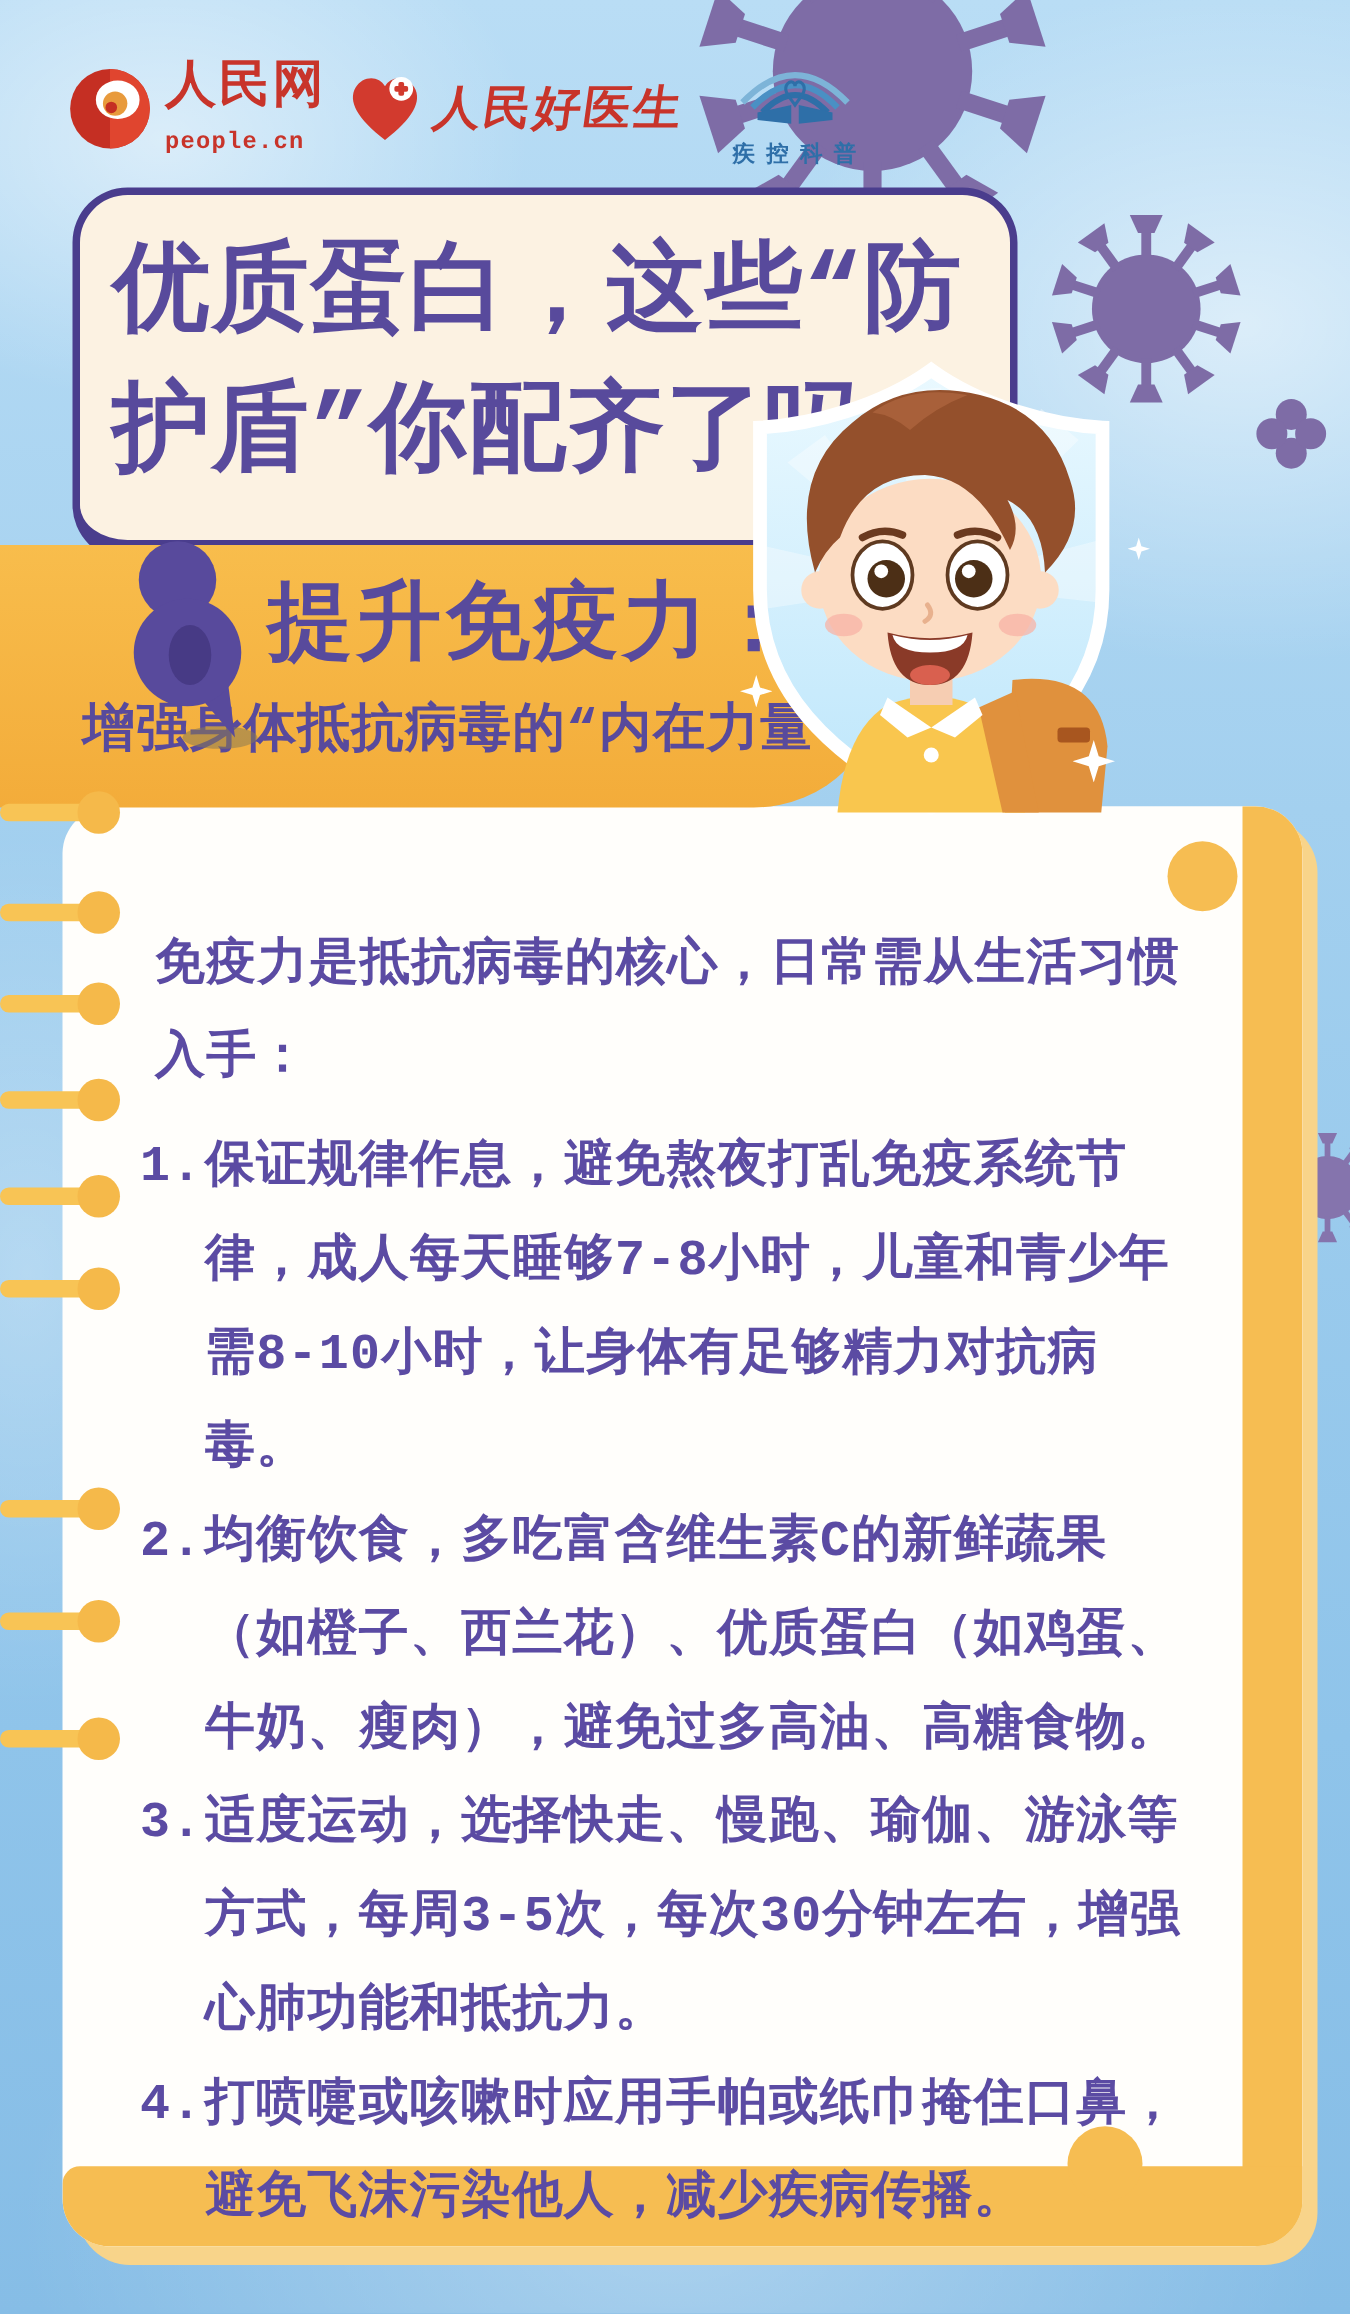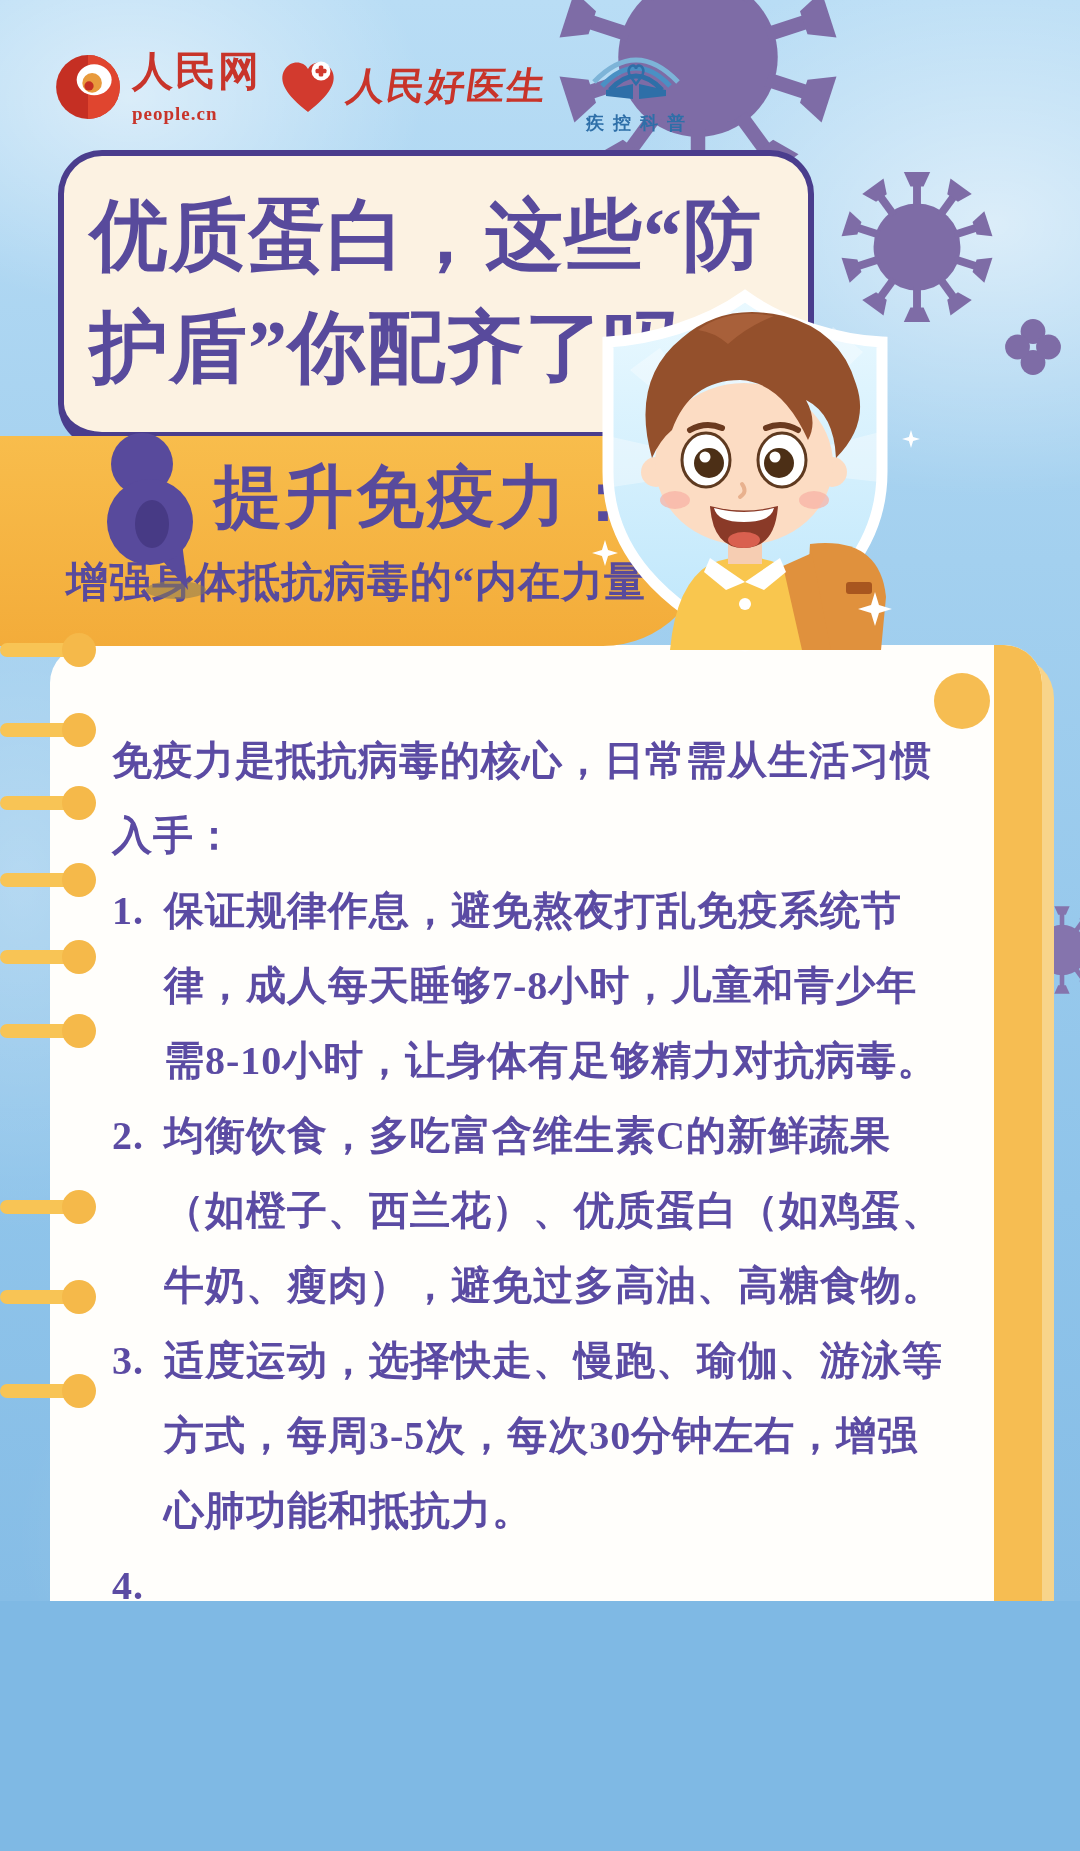--- a/index.html
+++ b/index.html
@@ -1,18 +1,18 @@
 <!DOCTYPE html>
 <html><head>
 <meta charset="utf-8">
 <style>
   html,body{margin:0;padding:0;background:#7fb9e4;}
   .poster{
-    position:relative; width:1080px; height:1601px; overflow:hidden;
-    font-family:Liberation Serif, serif;
+    position:relative; width:1080px; height:1851px; overflow:hidden;
+    font-family:Liberation Mono, monospace;
     background:
       radial-gradient(ellipse 420px 300px at 12% 6%, rgba(255,255,255,.50), transparent 70%),
       radial-gradient(ellipse 520px 380px at 92% 14%, rgba(255,255,255,.55), transparent 72%),
       radial-gradient(ellipse 700px 420px at 50% 96%, rgba(255,255,255,.30), transparent 75%),
       radial-gradient(ellipse 300px 500px at 2% 55%, rgba(255,255,255,.28), transparent 70%),
       linear-gradient(180deg,#b9ddf5 0%,#a3d0ef 35%,#8fc4ea 75%,#86bde6 100%);
   }
   
   .header{position:absolute;left:52px;top:38px;display:flex;align-items:center;gap:16px;z-index:6;}
   .logo-group{display:flex;align-items:center;gap:8px;}
@@ -185,35 +185,36 @@
     <div class="badge-sub">增强身体抵抗病毒的“内在力量”</div>
   </div>
 
   <div class="card-under"></div>
   <div class="card-main">
     <div class="band"></div>
     <div class="bump-top"></div>
     <div class="footer-bar"></div>
     <div class="bump-footer"></div>
     <div class="card-text">
-      <p class="intro" style="margin:0;">免疫力是抵抗病毒的核心，日常需从生活习惯入手：</p>
+      <p class="intro" style="margin:12px;">免疫力是抵抗病毒的核心，日常需从生活习惯入手：</p>
       <div class="item">
         <span class="num">1.</span>
         <span>保证规律作息，避免熬夜打乱免疫系统节律，成人每天睡够7-8小时，儿童和青少年需8-10小时，让身体有足够精力对抗病毒。</span>
       </div>
       <div class="item">
         <span class="num">2.</span>
         <span>均衡饮食，多吃富含维生素C的新鲜蔬果（如橙子、西兰花）、优质蛋白（如鸡蛋、牛奶、瘦肉），避免过多高油、高糖食物。</span>
       </div>
       <div class="item">
         <span class="num">3.</span>
         <span>适度运动，选择快走、慢跑、瑜伽、游泳等方式，每周3-5次，每次30分钟左右，增强心肺功能和抵抗力。</span>
       </div>
       <div class="item">
         <span class="num">4.</span>
+        <span>打喷嚏或咳嗽时应用手帕或纸巾掩住口鼻，避免飞沫污染他人，减少疾病传播。</span>
       </div>
     </div>
   </div>
 
   <div class="pin" style="top:632px;"></div>
   <div class="pin" style="top:712px;"></div>
   <div class="pin" style="top:785px;"></div>
   <div class="pin" style="top:862px;"></div>
   <div class="pin" style="top:939px;"></div>
   <div class="pin" style="top:1013px;"></div>

